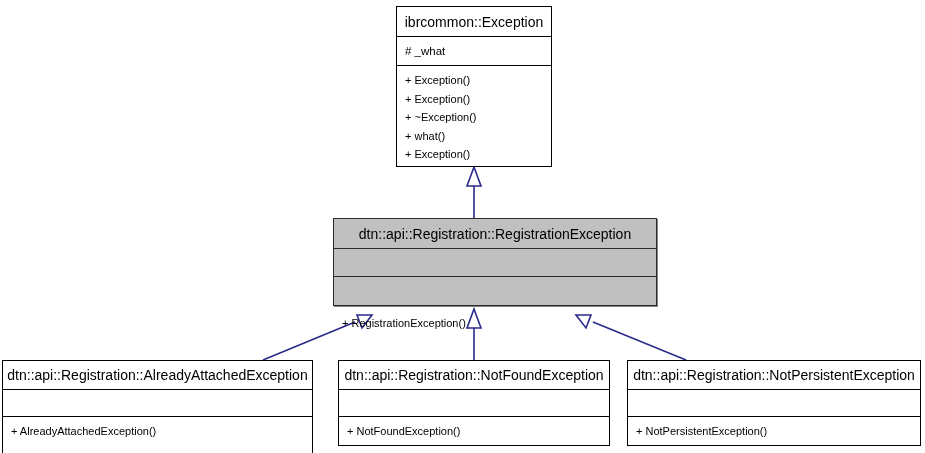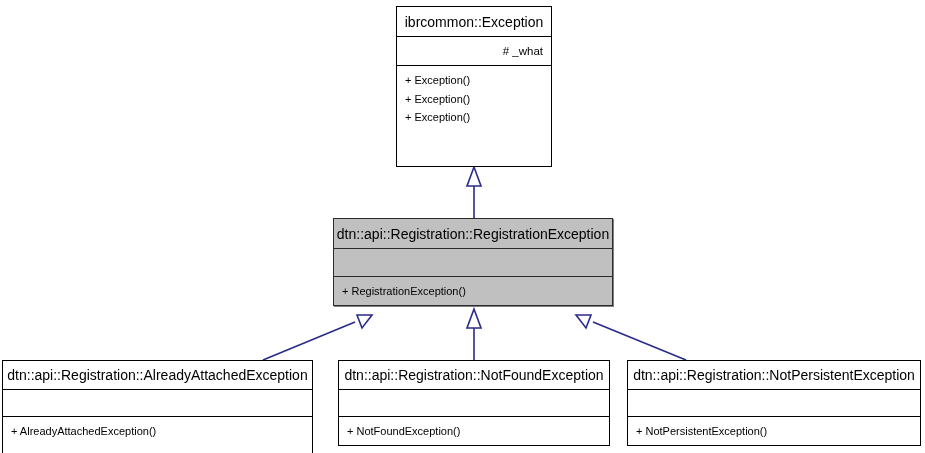--- a/index.html
+++ b/index.html
@@ -99,34 +99,36 @@
     </g>
 
     <g>
       <line x1="686" y1="360" x2="593" y2="322" stroke="#2a2a8c" stroke-width="1.6"></line>
       <polygon points="576,315 591,315 586,328" fill="#ffffff" stroke="#2a2a8c" stroke-width="1.6"></polygon>
     </g>
   </svg>
 
   <div class="uml-class" style="left:396px; top:6px; width:156px; height:161px;">
     <div class="compartment name-row" style="height:30px;">ibrcommon::Exception</div>
-    <div class="compartment attr-row" style="height:29px;justify-content:flex-end;">
+    <div class="compartment attr-row" style="height:29px;">
       <span class="attr-item"># _what</span>
     </div>
     <div class="op-list" style="height:100px;">
       <div class="op-item">+ Exception()</div>
       <div class="op-item">+ Exception()</div>
+      <div class="op-item">+ ~Exception()</div>
+      <div class="op-item">+ what()</div>
       <div class="op-item">+ Exception()</div>
     </div>
   </div>
 
-  <div class="uml-class highlight" style="left:333px; top:218px; width:280px; height:88px;">
+  <div class="uml-class highlight" style="left:333px; top:218px; width:324px; height:88px;">
     <div class="compartment name-row" style="height:30px; border-bottom:1px solid #2b2b2b;">dtn::api::Registration::RegistrationException</div>
     <div class="compartment empty-row" style="height:28px; border-bottom:1px solid #2b2b2b;"></div>
-    <div class="op-list" style="height:28px; padding-top:5px;">
+    <div class="op-list" style="height:28px; padding-top:5px;margin-top:32px;">
       <div class="op-item">+ RegistrationException()</div>
     </div>
   </div>
 
   <div class="uml-class" style="left:2px; top:360px; width:311px; height:96px;">
     <div class="compartment name-row" style="height:29px;">dtn::api::Registration::AlreadyAttachedException</div>
     <div class="compartment empty-row" style="height:27px;"></div>
     <div class="op-list" style="height:28px; padding-top:5px;">
       <div class="op-item">+ AlreadyAttachedException()</div>
     </div>

